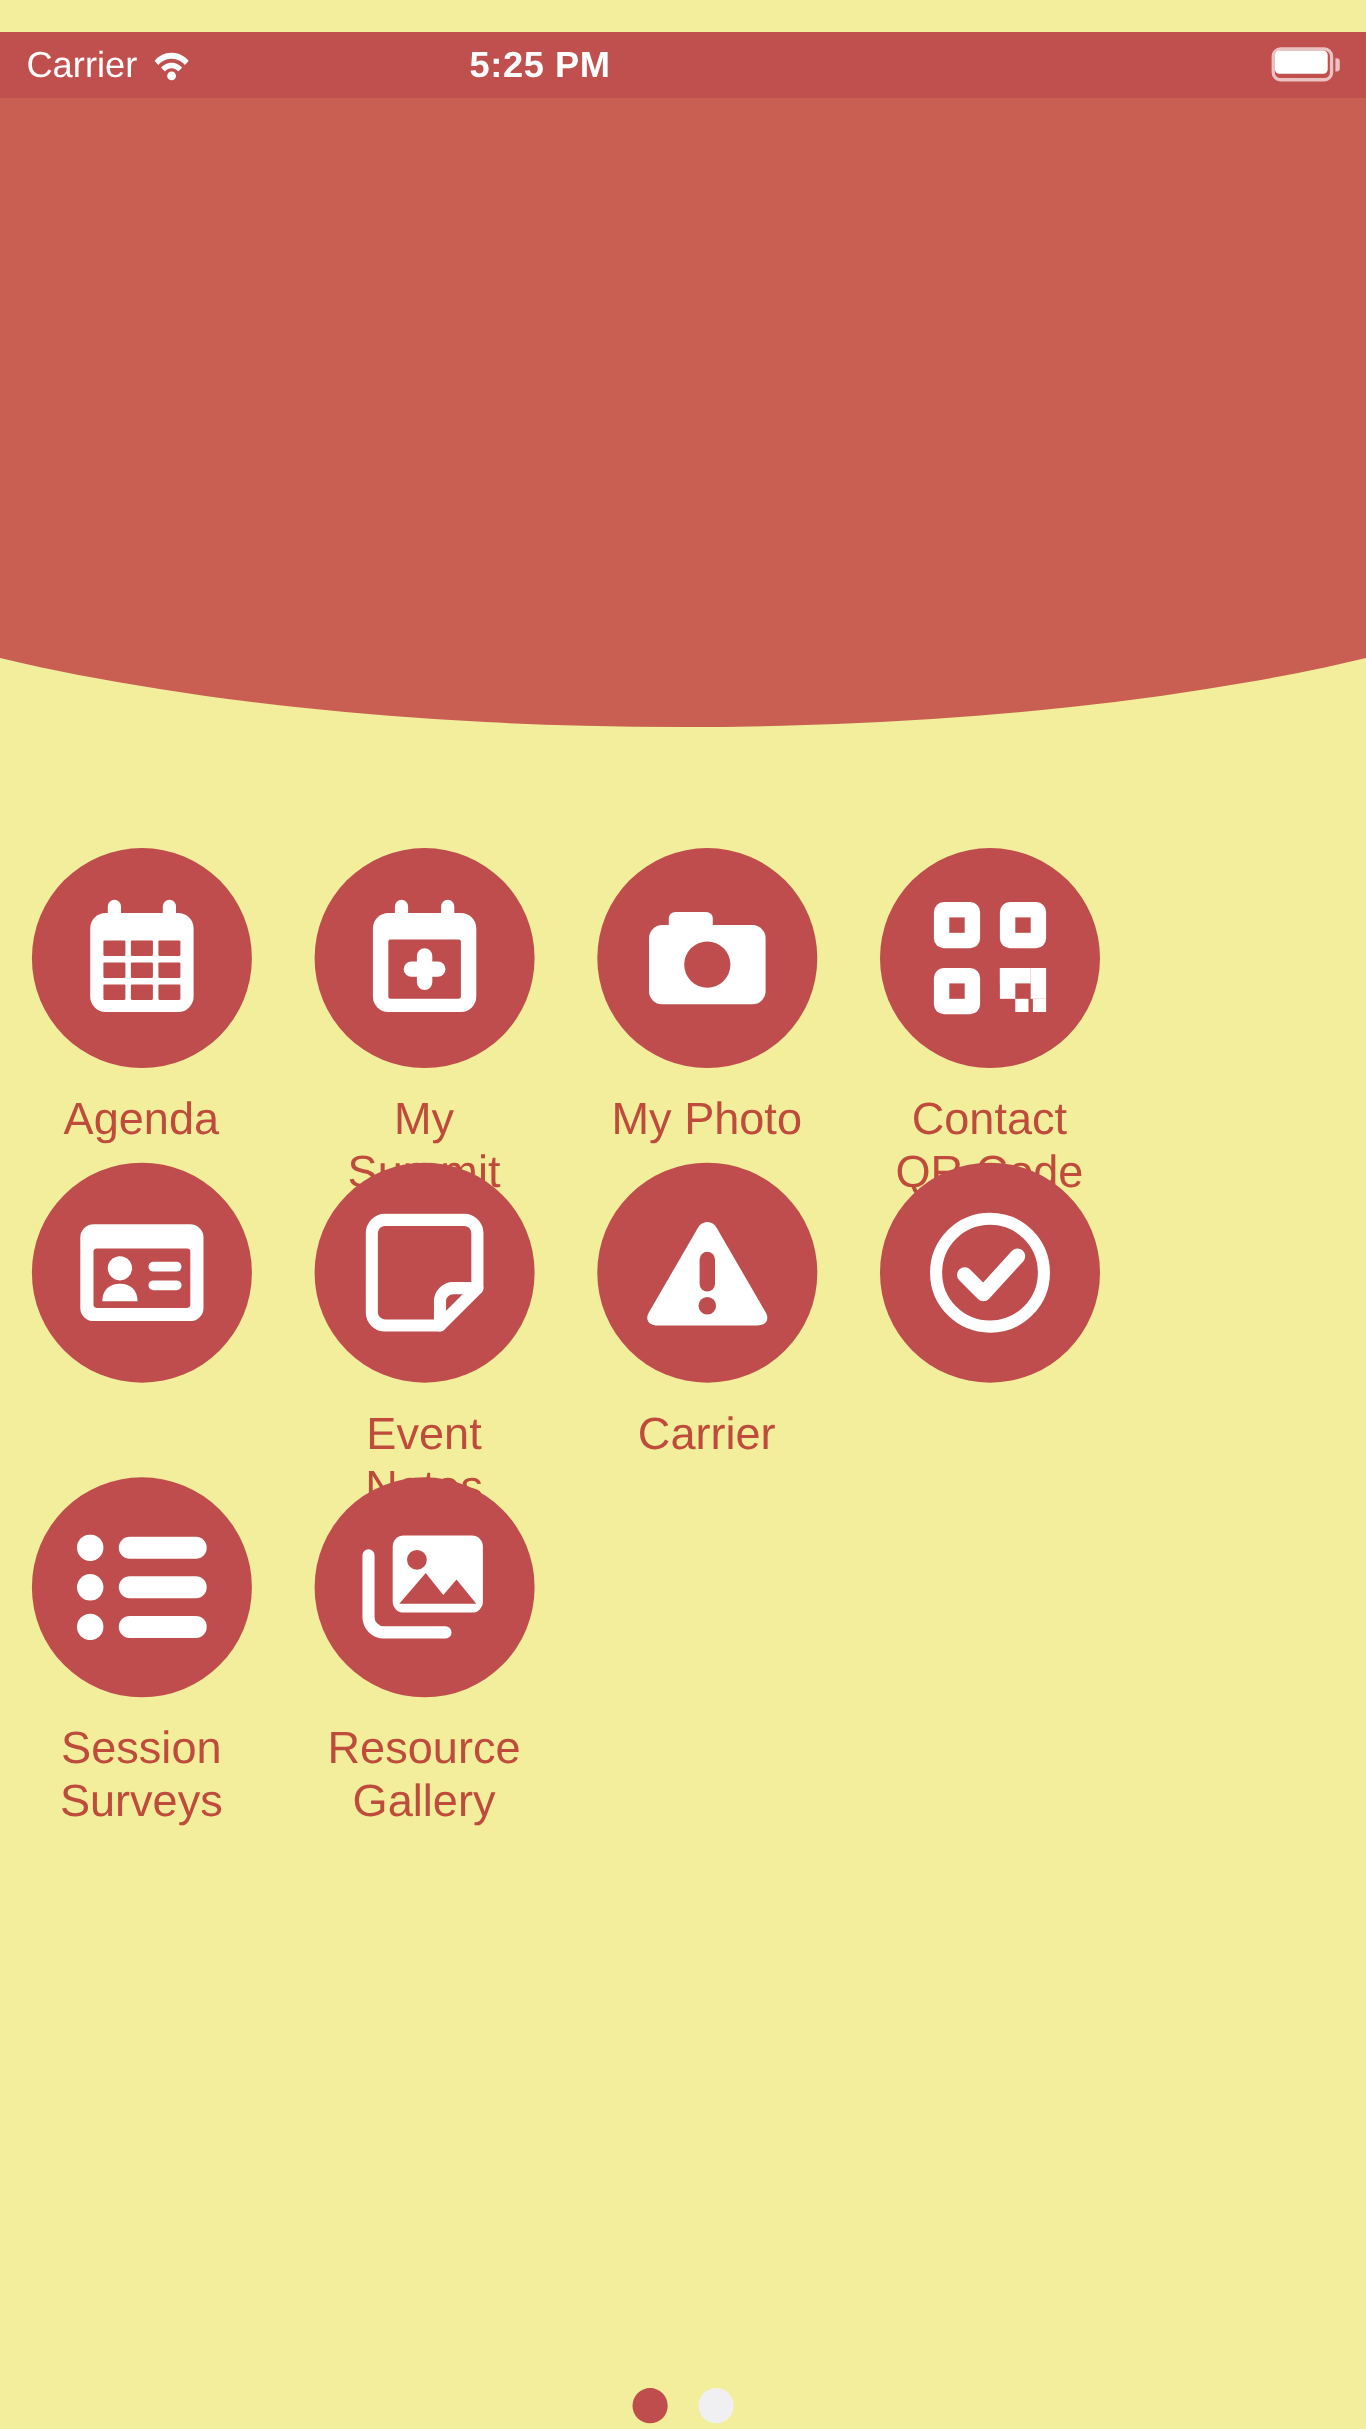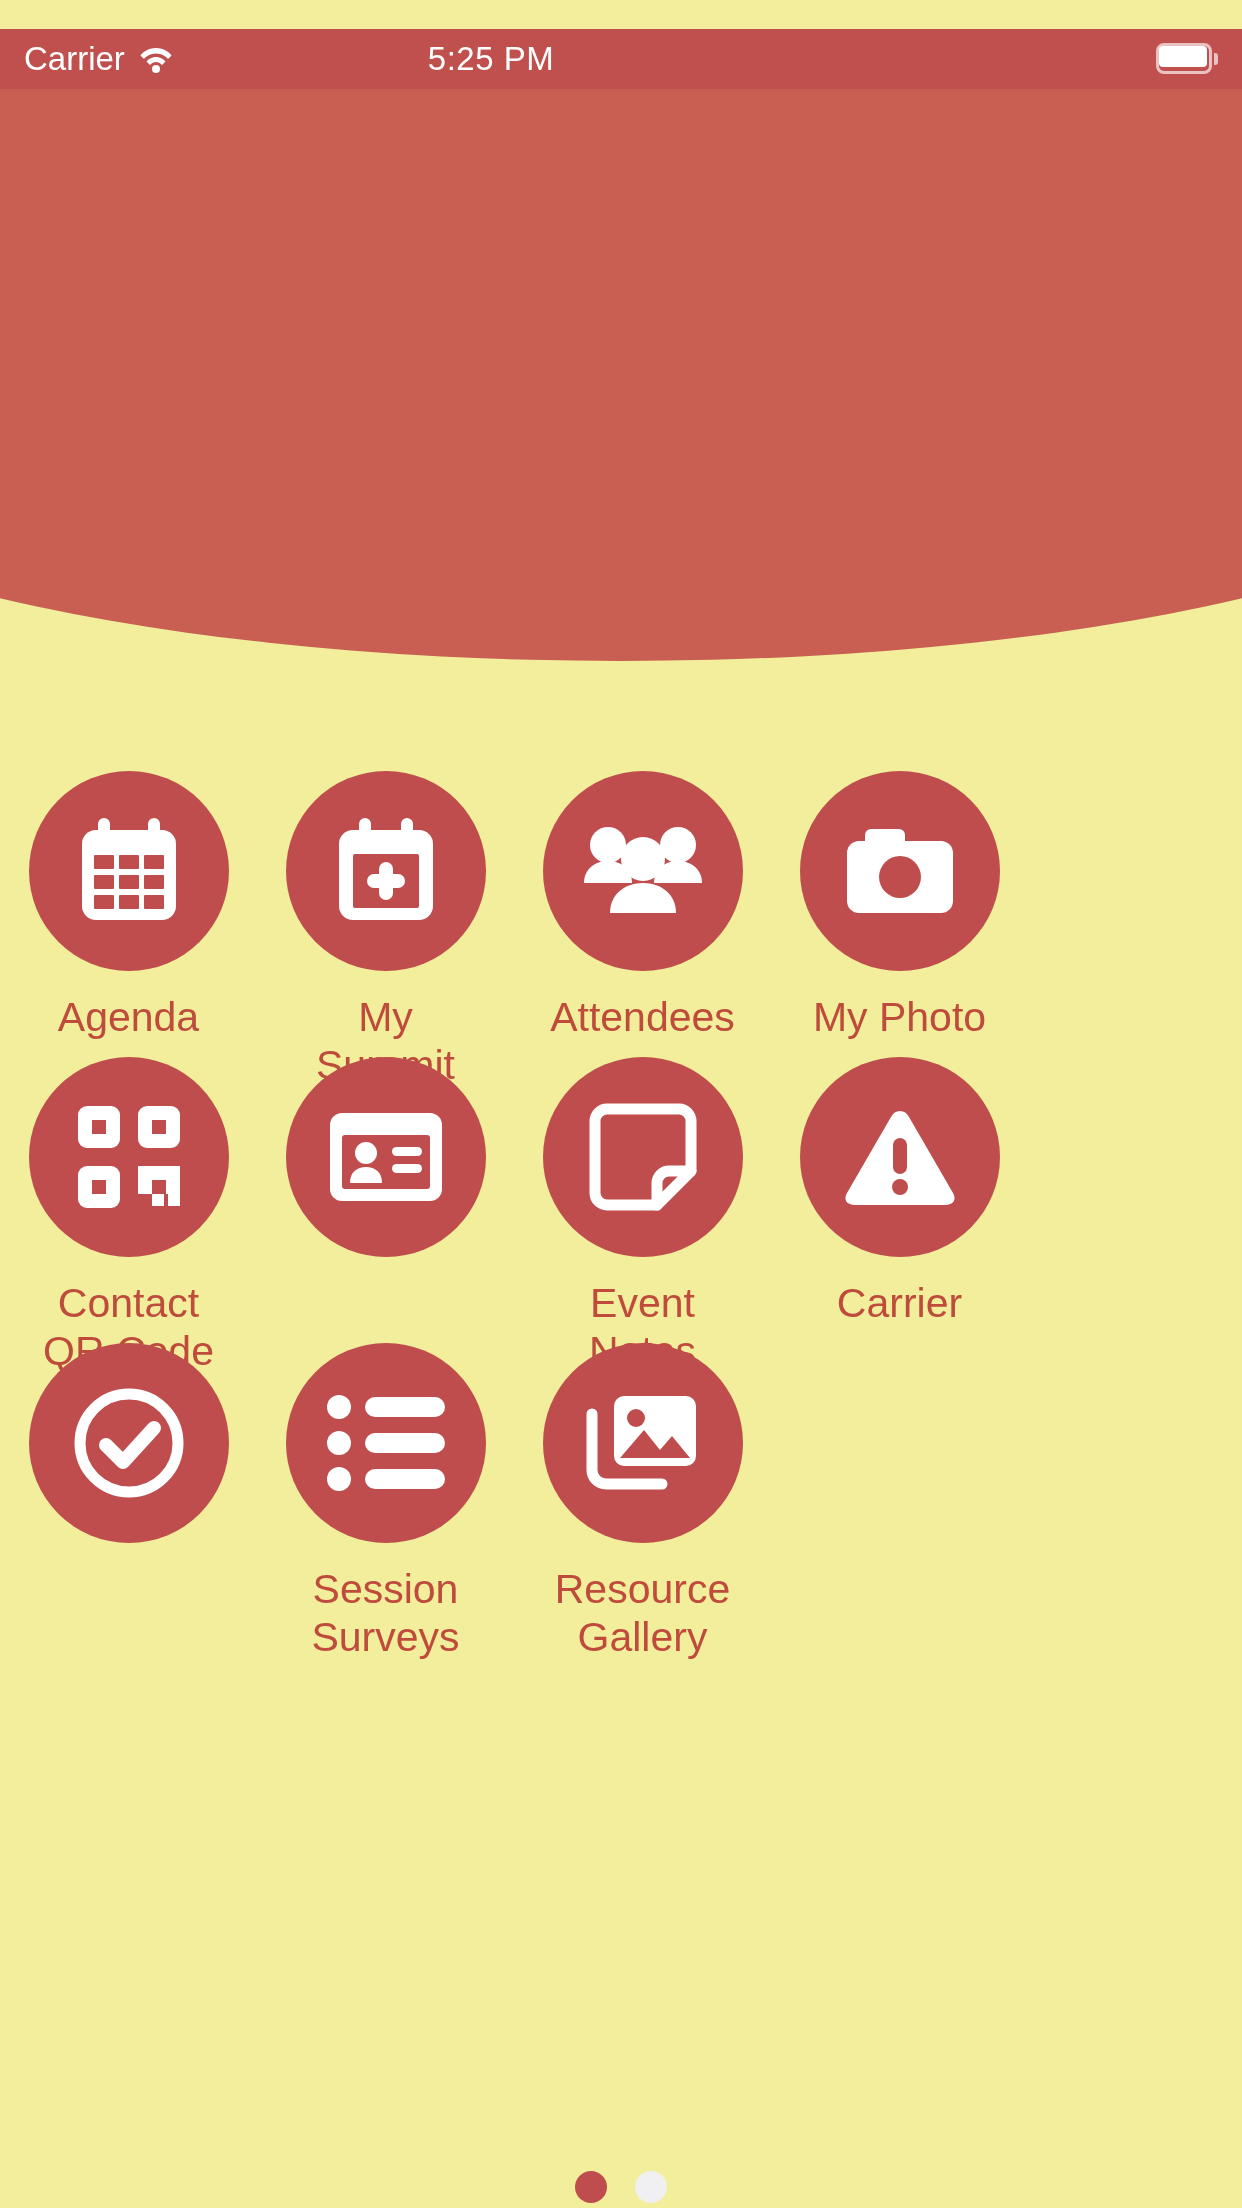--- a/index.html
+++ b/index.html
@@ -29,21 +29,21 @@
     display:flex; align-items:center; gap:14px;
   }
   .sb-carrier {
     color:#FFFFFF; font-size:33px; letter-spacing:0px;
     font-family:"Liberation Sans", sans-serif;
   }
   .sb-wifi { width:34px; height:30px; display:block; }
   .sb-time {
     position:absolute; left:0; top:0; width:982px; height:60px;
     display:flex; align-items:center; justify-content:center;
-    color:#FFFFFF; font-size:33px; font-weight:normal;
+    color:#FFFFFF; font-size:33px; font-weight:bold;
     letter-spacing:0.5px;
   }
   .sb-battery {
     position:absolute; right:24px; top:14px;
     width:62px; height:31px;
   }
   .sb-batt-body {
     position:absolute; left:0; top:0; width:56px; height:31px;
     border:3px solid rgba(255,255,255,0.65);
     border-radius:8px;
@@ -197,33 +197,20 @@
           <rect x="12" y="18" width="94" height="90" rx="14" fill="#FFFFFF"></rect>
           <rect x="26" y="42" width="66" height="54" rx="2" fill="#C04D4D"></rect>
           <rect x="52" y="50" width="14" height="38" rx="7" fill="#FFFFFF"></rect>
           <rect x="40" y="62" width="38" height="14" rx="7" fill="#FFFFFF"></rect>
         </svg>
       </div>
       <div class="tile-label">My
 Summit</div>
     </div>
 
-    <div class="tile">
-      <div class="tile-circle">
-        <svg width="122" height="100" viewBox="0 0 122 100">
-          <circle cx="26" cy="24" r="18" fill="#FFFFFF"></circle>
-          <path d="M2 62 C2 48 13 40 26 40 C39 40 50 48 50 62 Z" fill="#FFFFFF"></path>
-          <circle cx="96" cy="24" r="18" fill="#FFFFFF"></circle>
-          <path d="M72 62 C72 48 83 40 96 40 C109 40 120 48 120 62 Z" fill="#FFFFFF"></path>
-          <circle cx="61" cy="38" r="22" fill="#FFFFFF"></circle>
-          <path d="M28 92 C28 74 42 62 61 62 C80 62 94 74 94 92 Z" fill="#FFFFFF"></path>
-        </svg>
-      </div>
-      <div class="tile-label">Attendees</div>
-    </div>
 
     <div class="tile">
       <div class="tile-circle">
         <svg width="118" height="100" viewBox="0 0 118 100">
           <path d="M30 8 h28 a6 6 0 0 1 6 6 v10 h-40 v-10 a6 6 0 0 1 6 -6 Z" fill="#FFFFFF"></path>
           <rect x="6" y="20" width="106" height="72" rx="12" fill="#FFFFFF"></rect>
           <circle cx="59" cy="56" r="21" fill="#C04D4D"></circle>
         </svg>
       </div>
       <div class="tile-label">My Photo</div>

